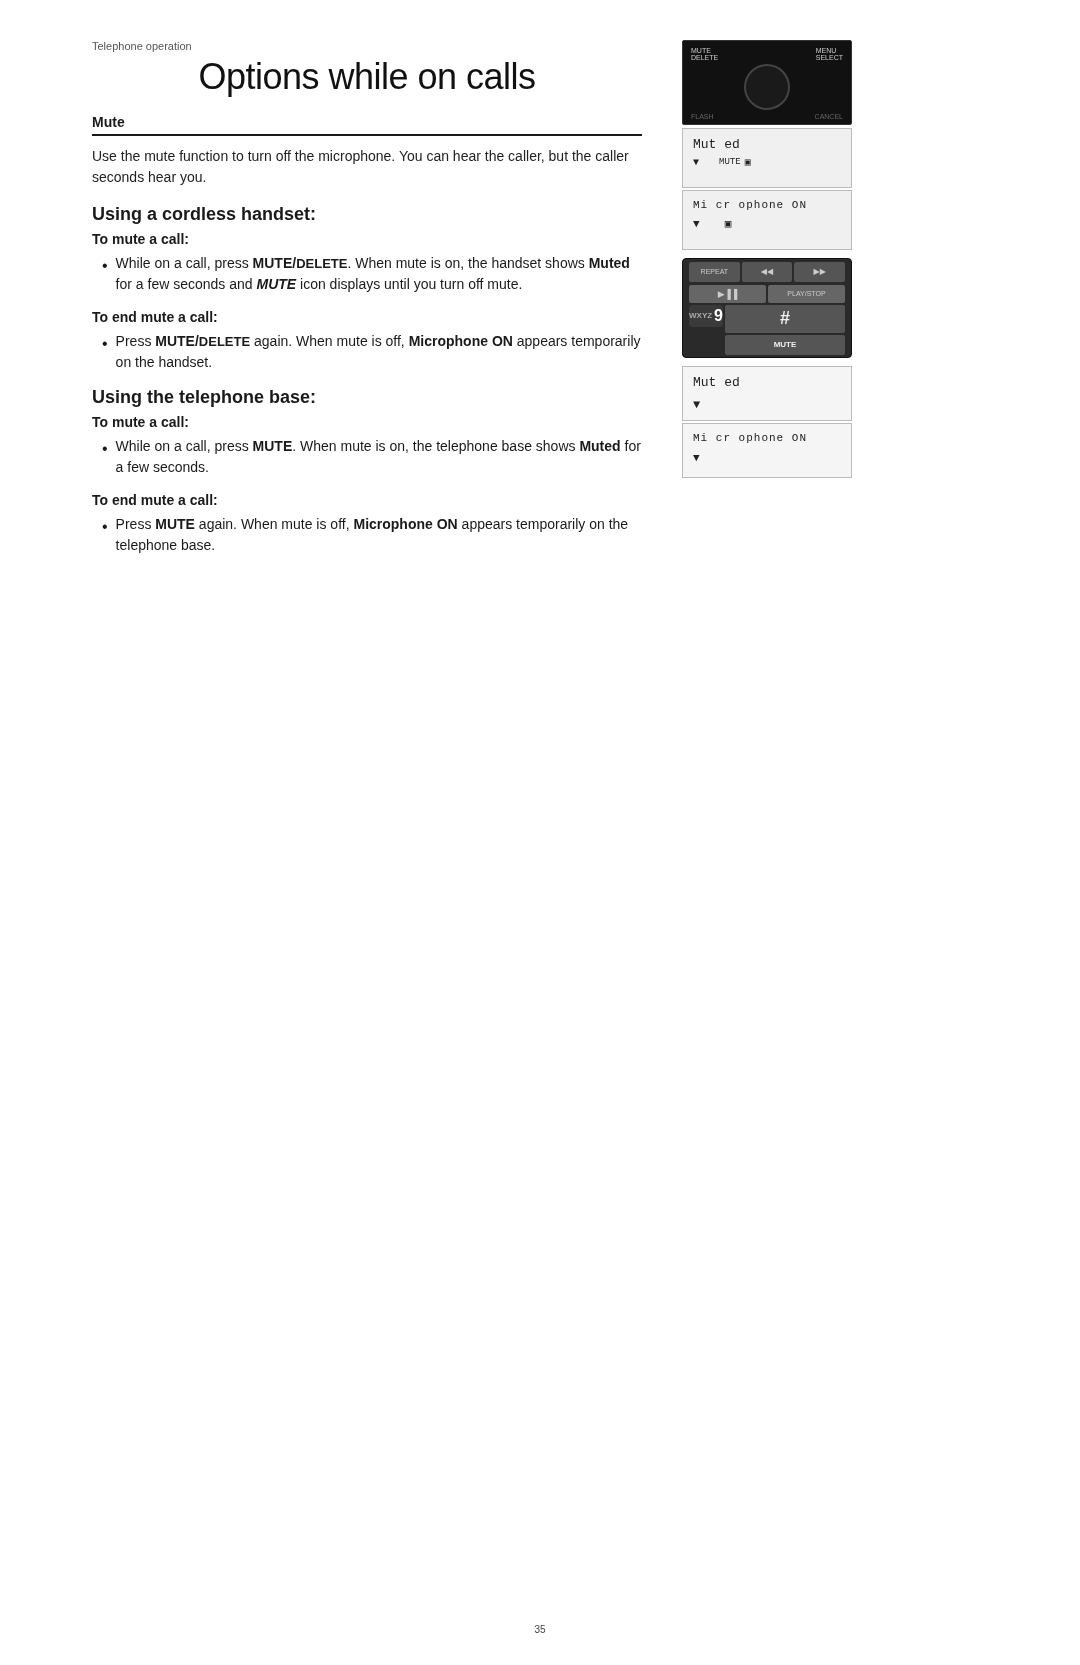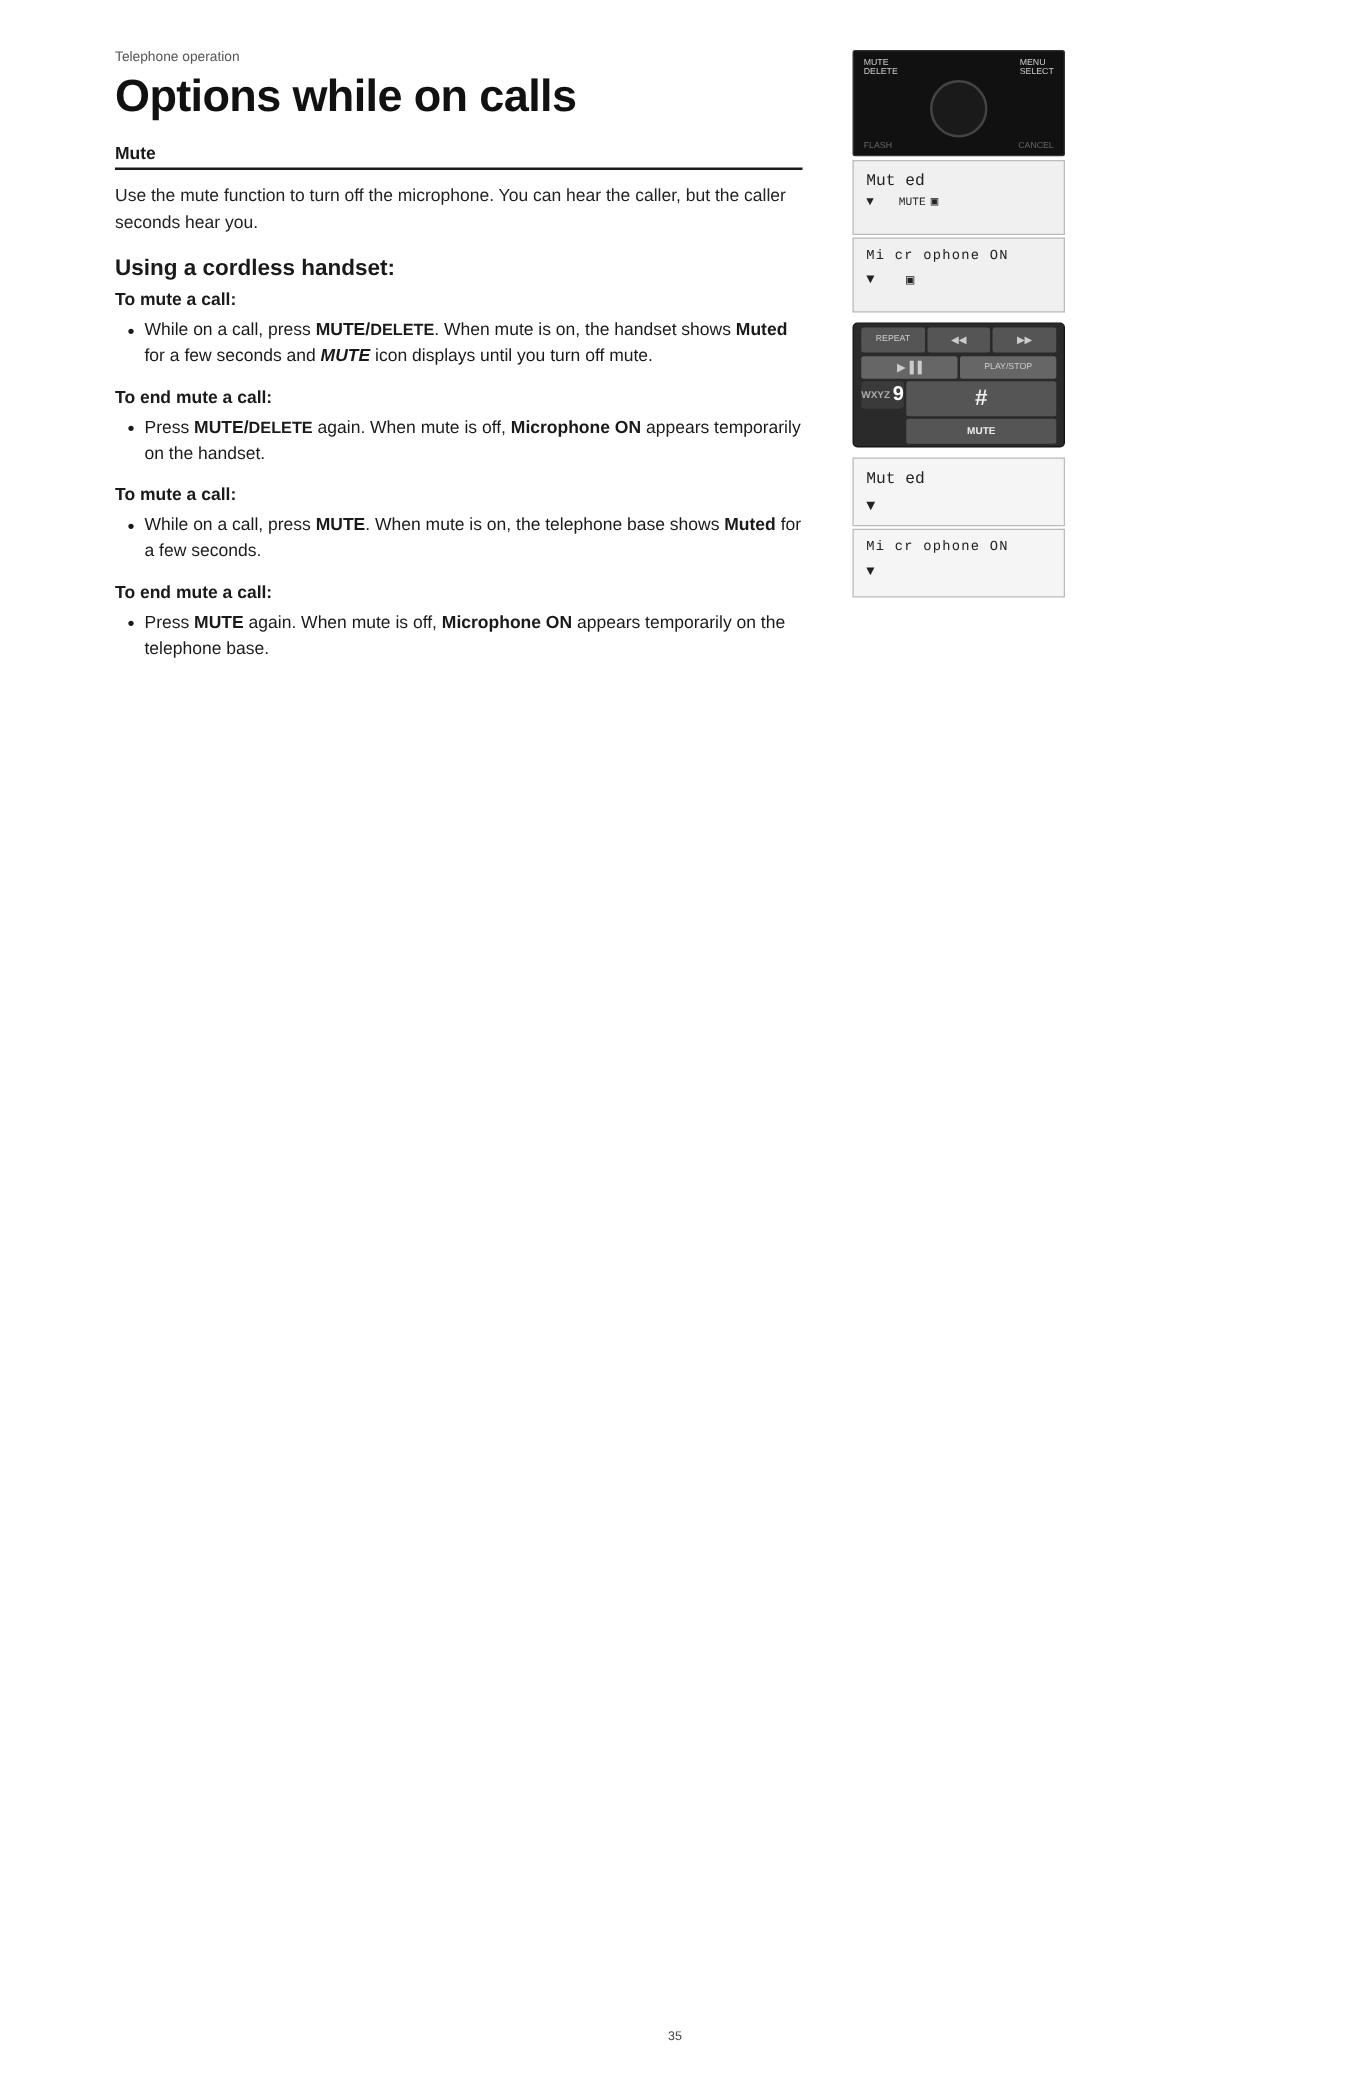--- a/index.html
+++ b/index.html
@@ -35,25 +35,26 @@
     }
 
     .section-label {
       font-size: 11px;
       color: #555;
       margin-bottom: 4px;
     }
 
     .page-title {
       font-size: 36px;
-      font-weight: 700;
+      font-weight: 400;
       color: #111;
       margin-bottom: 16px;
       margin-top: 2px;
       letter-spacing: -0.5px;
+      text-align: center;
     }
 
     .mute-heading {
       font-size: 14px;
       font-weight: bold;
       border-bottom: 2px solid #1a1a1a;
       padding-bottom: 4px;
       margin-bottom: 10px;
     }
 
@@ -323,20 +324,21 @@
           <div class="bullet-item">
             <span class="bullet-dot">•</span>
             <span>
               Press <span class="bold">MUTE/<span class="small-caps">DELETE</span></span> again. When mute is off, <span class="bold">Microphone ON</span> appears temporarily on the handset.
             </span>
           </div>
         </div>
       </div>
 
       <div class="section-divider">
+        <div class="sub-heading">Using the telephone base:</div>
         <div class="sub-sub-heading">To mute a call:</div>
         <div class="bullet-section">
           <div class="bullet-item">
             <span class="bullet-dot">•</span>
             <span>
               While on a call, press <span class="bold">MUTE</span>. When mute is on, the telephone base shows <span class="bold">Muted</span> for a few seconds.
             </span>
           </div>
         </div>
       </div>

